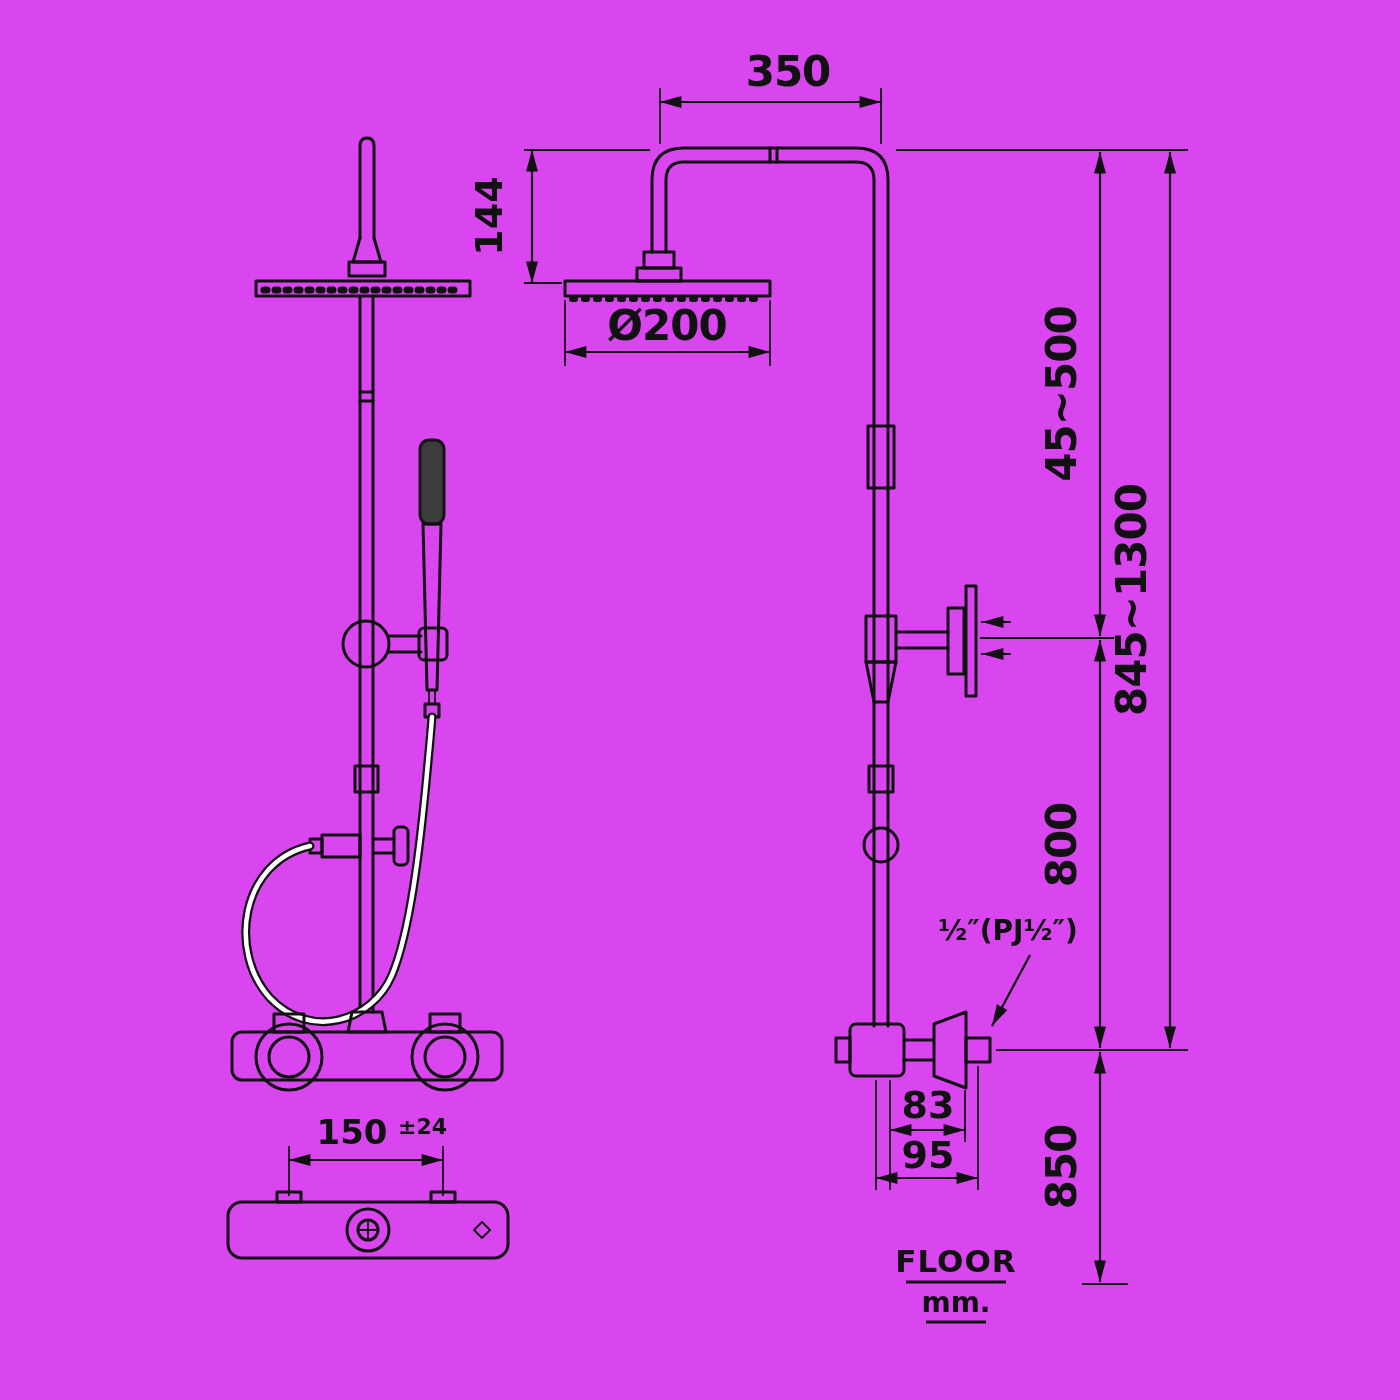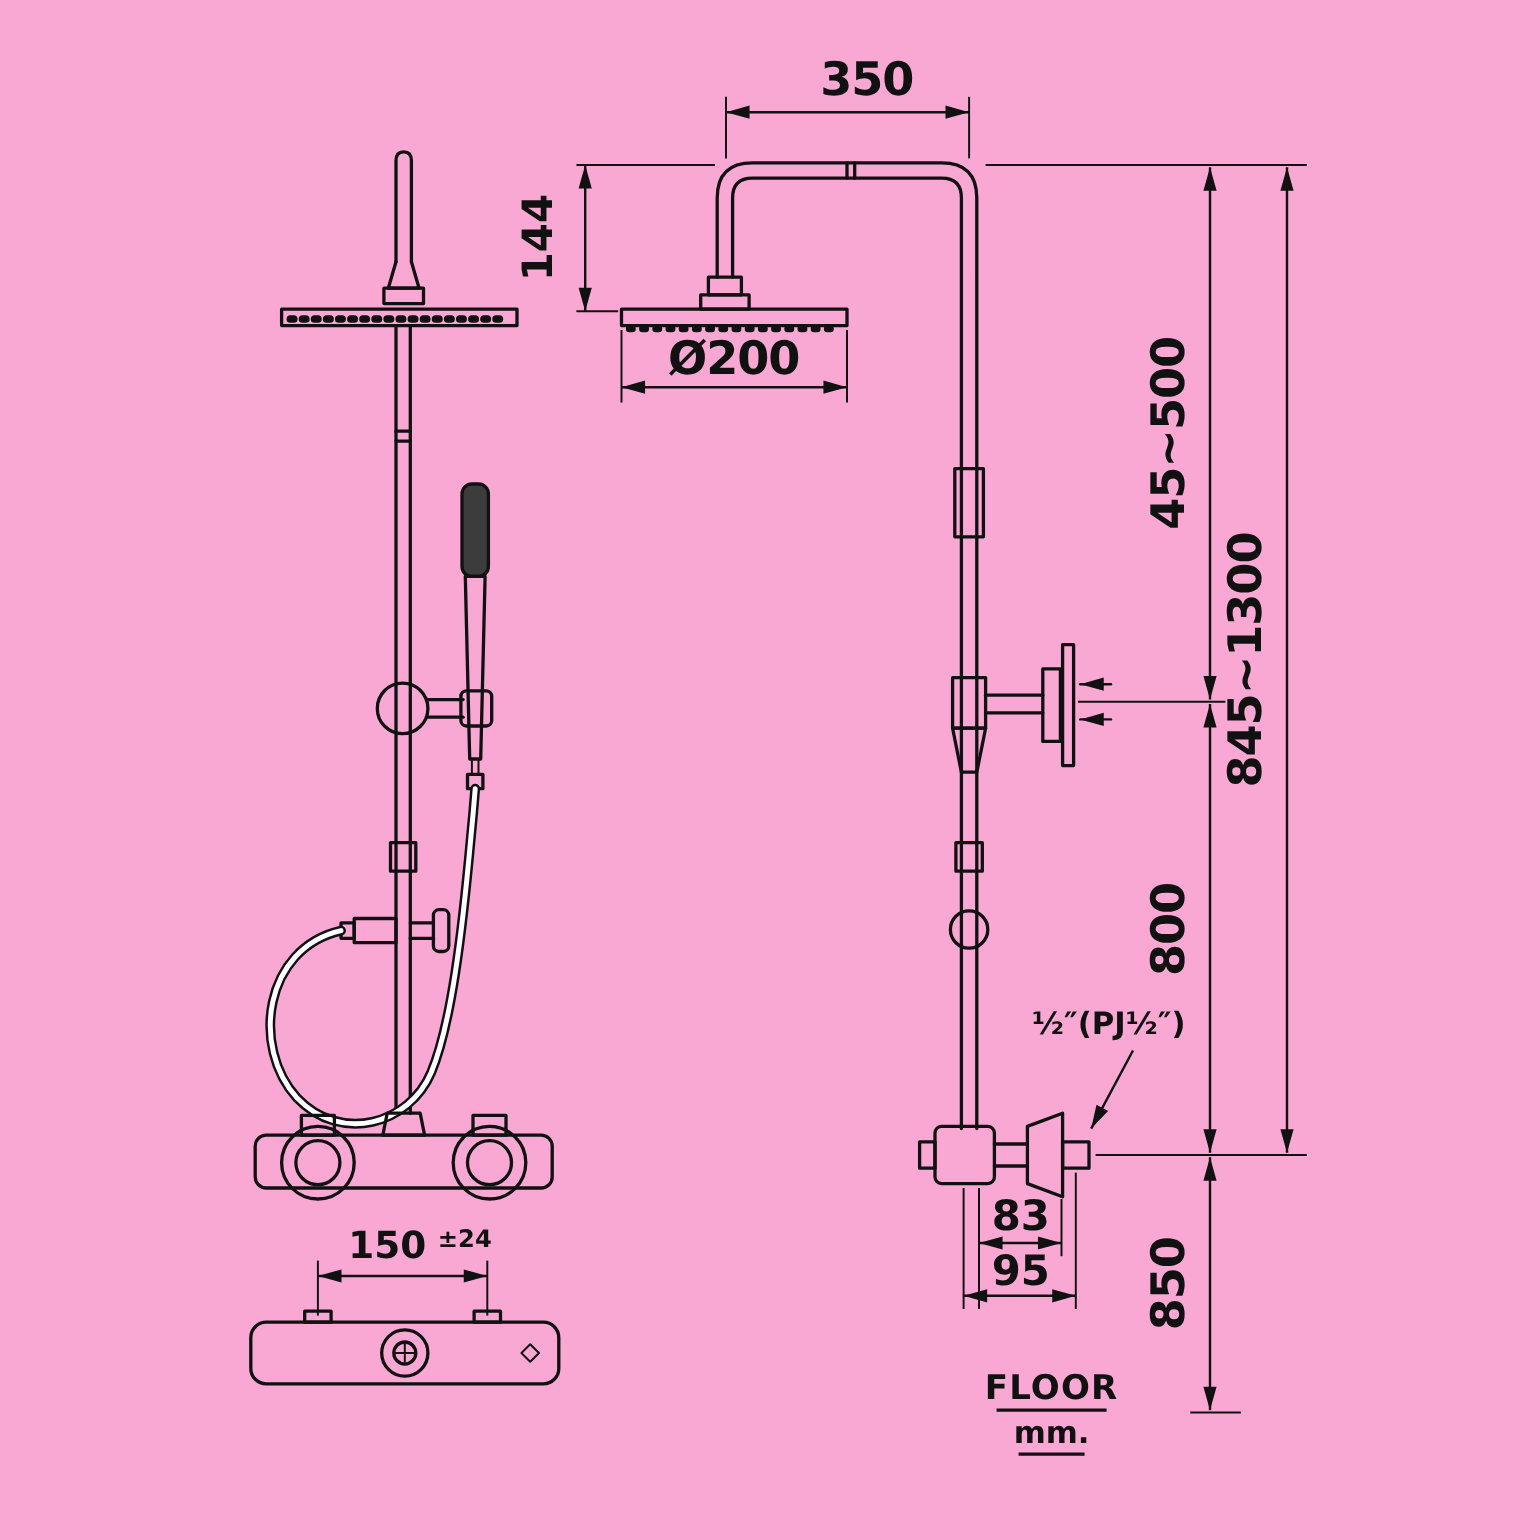--- a/index.html
+++ b/index.html
@@ -1,16 +1,16 @@
 <!DOCTYPE html>
 <html><head>
 <meta charset="utf-8">
 <style>
   html,body{margin:0;padding:0;background:#ffffff;}
-  #stage{width:1400px;height:1400px;background:#f9a8d4;position:relative;}
+  #stage{width:1400px;height:1400px;background:#d946ef;position:relative;}
   svg{display:block;}
   
   .view :is(path,line,rect,circle,polygon){stroke:#111;fill:none;stroke-width:3;stroke-linecap:round;stroke-linejoin:round;}
   .dims :is(path,line,rect,circle){stroke:#111;fill:none;}
   .thin{stroke-width:1.8 !important;}
   .dimln{stroke-width:2.2 !important;}
   .spray{stroke-width:7 !important;stroke-dasharray:3 8;}
   .spray2{stroke-width:6 !important;stroke-dasharray:3 9;}
   .hoseA{stroke:#111;fill:none;stroke-width:9 !important;}
   .hoseB{stroke:#fff !important;fill:none;stroke-width:4.5 !important;}

